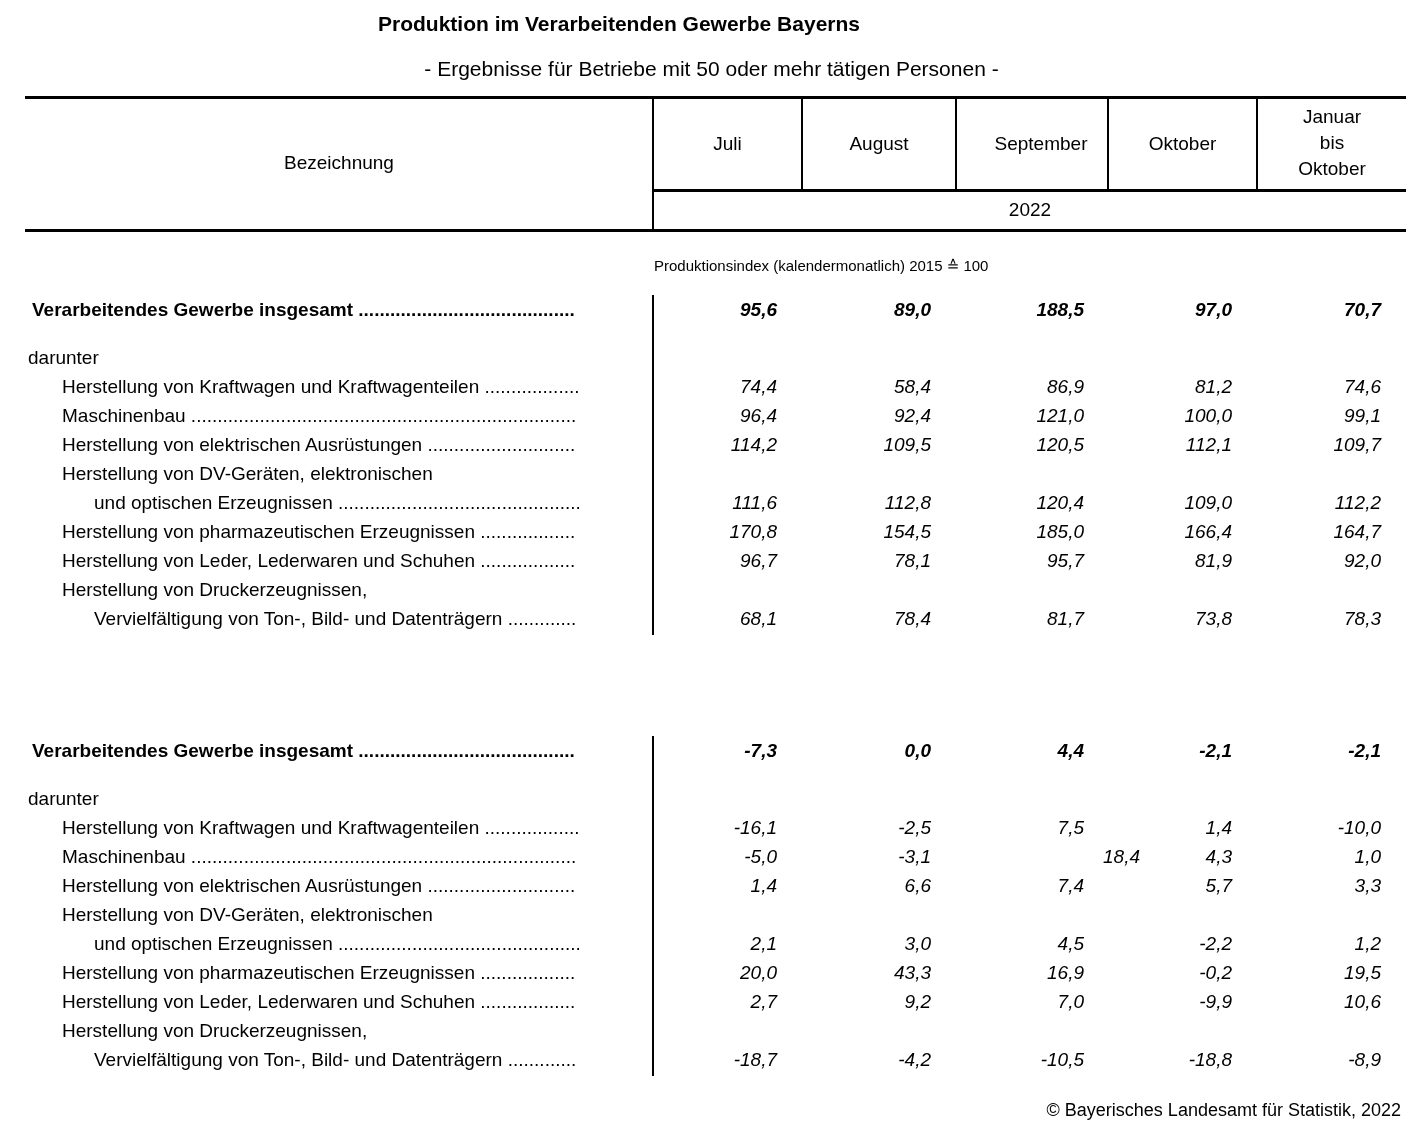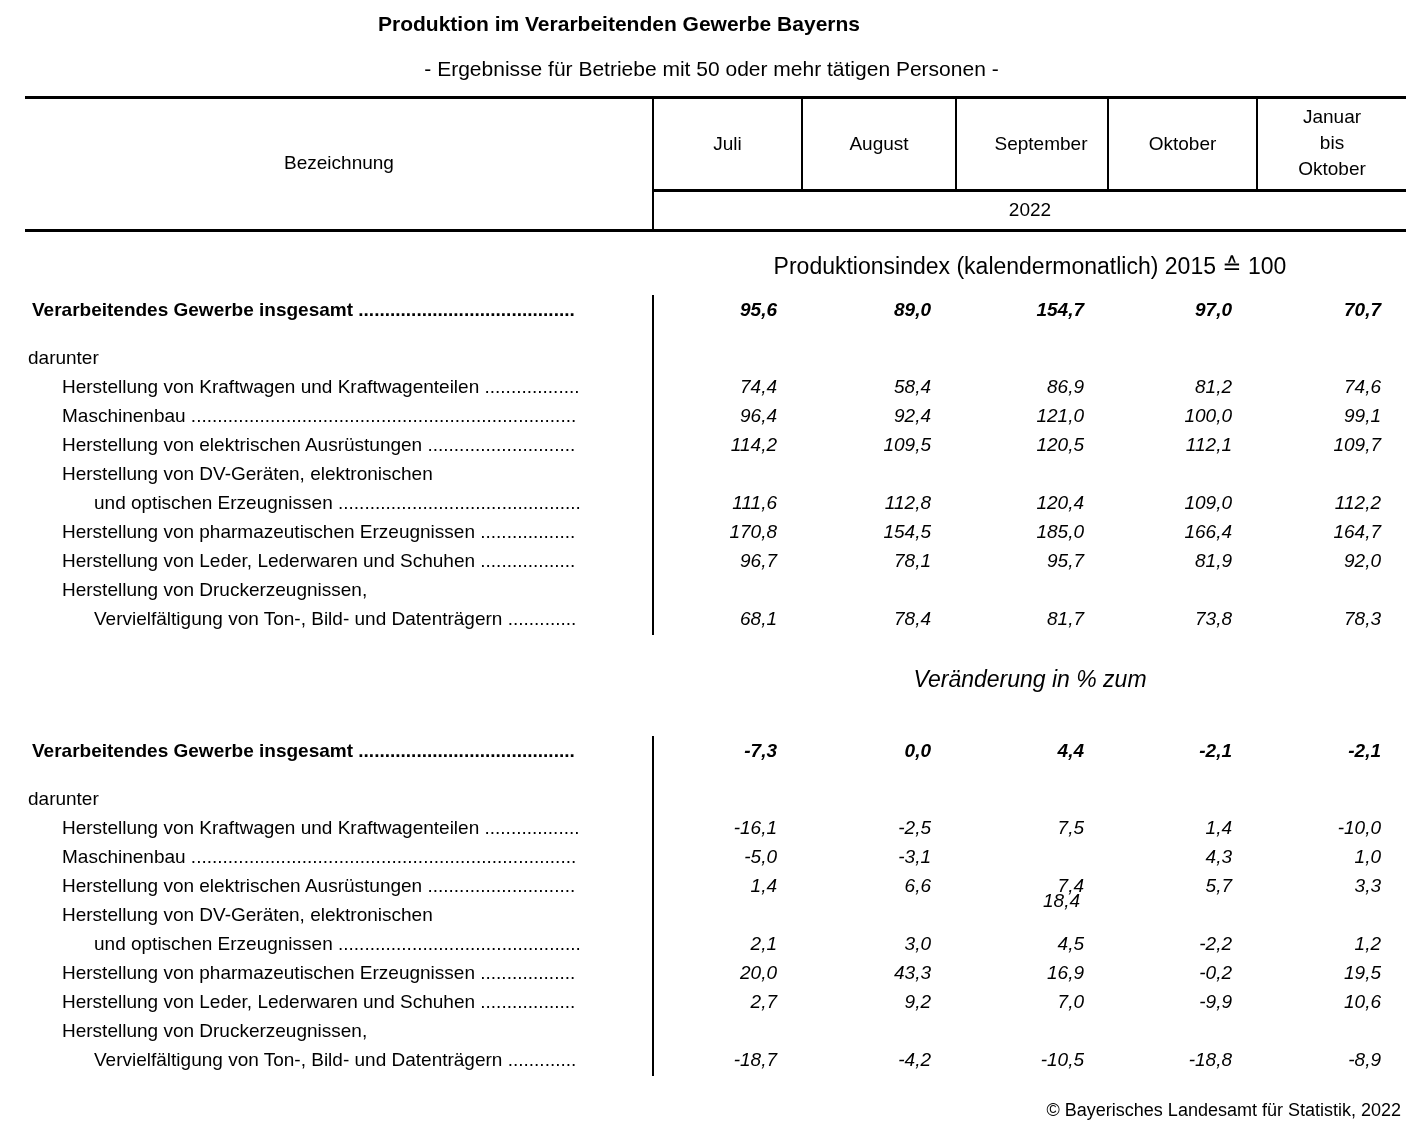--- a/index.html
+++ b/index.html
@@ -2,21 +2,21 @@
 <html><head>
 <meta charset="utf-8">
 <style>
   html, body { margin:0; padding:0; background:#ffffff; }
   body { width:1423px; height:1138px; position:relative; font-family:"Liberation Sans", sans-serif; color:#000; overflow:hidden; }
   .title { position:absolute; left:0; width:1238px; top:12px; text-align:center; font-weight:bold; font-size:21px; }
   .subtitle { position:absolute; left:0; width:1423px; top:57px; text-align:center; font-size:21px; }
   .hline { position:absolute; background:#000; height:2px; }
   .vline { position:absolute; background:#000; width:2px; }
   .hdr { position:absolute; text-align:center; font-size:19px; line-height:26px; }
-  .section-title { position:absolute; text-align:center; font-size:23px; line-height:28px; }
+  .section-title { position:absolute; font-size:15px; line-height:28px; }
   .row { position:absolute; left:0; width:1423px; height:29px; font-size:19px; }
   .label { position:absolute; top:0; white-space:nowrap; overflow:hidden; line-height:29px; }
   .label.bold { font-weight:bold; }
   .val { position:absolute; top:0; text-align:right; font-style:italic; line-height:29px; width:120px; }
   .val.bold { font-weight:bold; }
   .footer { position:absolute; right:22px; top:1100px; font-size:18px; }
 </style>
 </head>
 <body>
 
@@ -46,21 +46,21 @@
 
 <div id="body-area">
     <div class="section-title" style="left: 654px; width: 752px; top: 252px;">
       <div>Produktionsindex (kalendermonatlich) 2015 ≙ 100</div>
     </div>
     <div class="vline" style="left: 652px; top: 295px; height: 340px;"></div>
     <div class="row" style="top: 295px;">
       <div class="label bold" style="left: 32px; width: 606px;">Verarbeitendes Gewerbe insgesamt .........................................</div>
       <div class="val bold" style="left: 657px;">95,6</div>
       <div class="val bold" style="left: 811px;">89,0</div>
-      <div class="val bold" style="left: 964px;">154,7</div>
+      <div class="val bold" style="left: 964px;">188,5</div>
       <div class="val bold" style="left: 1112px;">97,0</div>
       <div class="val bold" style="left: 1261px;">70,7</div>
     </div>
     <div class="row" style="top: 343px;">
       <div class="label" style="left: 28px; width: 610px;">darunter</div>
     </div>
     <div class="row" style="top: 372px;">
       <div class="label" style="left: 62px; width: 576px;">Herstellung von Kraftwagen und Kraftwagenteilen ..................</div>
       <div class="val" style="left: 657px;">74,4</div>
       <div class="val" style="left: 811px;">58,4</div>
@@ -116,21 +116,20 @@
     </div>
     <div class="row" style="top: 604px;">
       <div class="label" style="left: 94px; width: 544px;">Vervielfältigung von Ton-, Bild- und Datenträgern .............</div>
       <div class="val" style="left: 657px;">68,1</div>
       <div class="val" style="left: 811px;">78,4</div>
       <div class="val" style="left: 964px;">81,7</div>
       <div class="val" style="left: 1112px;">73,8</div>
       <div class="val" style="left: 1261px;">78,3</div>
     </div>
     <div class="section-title" style="left: 654px; width: 752px; top: 665px; font-style: italic;">
-      <div>Veränderung in % zum</div>
     </div>
     <div class="vline" style="left: 652px; top: 736px; height: 340px;"></div>
     <div class="row" style="top: 736px;">
       <div class="label bold" style="left: 32px; width: 606px;">Verarbeitendes Gewerbe insgesamt .........................................</div>
       <div class="val bold" style="left: 657px;">-7,3</div>
       <div class="val bold" style="left: 811px;">0,0</div>
       <div class="val bold" style="left: 964px; text-align: right;">4,4</div>
       <div class="val bold" style="left: 1112px;">-2,1</div>
       <div class="val bold" style="left: 1261px;">-2,1</div>
     </div>
@@ -142,21 +141,21 @@
       <div class="val" style="left: 657px;">-16,1</div>
       <div class="val" style="left: 811px;">-2,5</div>
       <div class="val" style="left: 964px;">7,5</div>
       <div class="val" style="left: 1112px;">1,4</div>
       <div class="val" style="left: 1261px;">-10,0</div>
     </div>
     <div class="row" style="top: 842px;">
       <div class="label" style="left: 62px; width: 576px;">Maschinenbau .........................................................................</div>
       <div class="val" style="left: 657px;">-5,0</div>
       <div class="val" style="left: 811px;">-3,1</div>
-      <div class="val" style="left: 960px; margin-top: 44px;">18,4</div>
+      <div class="val" style="left: 1020px;">18,4</div>
       <div class="val" style="left: 1112px;">4,3</div>
       <div class="val" style="left: 1261px;">1,0</div>
     </div>
     <div class="row" style="top: 871px;">
       <div class="label" style="left: 62px; width: 576px;">Herstellung von elektrischen Ausrüstungen ............................</div>
       <div class="val" style="left: 657px;">1,4</div>
       <div class="val" style="left: 811px;">6,6</div>
       <div class="val" style="left: 964px;">7,4</div>
       <div class="val" style="left: 1112px;">5,7</div>
       <div class="val" style="left: 1261px;">3,3</div>

